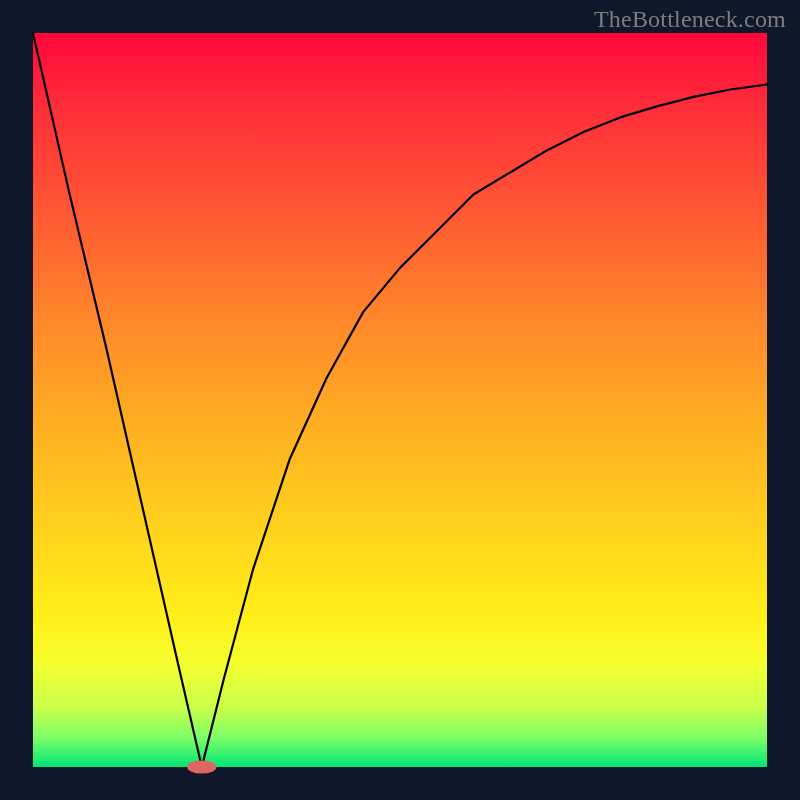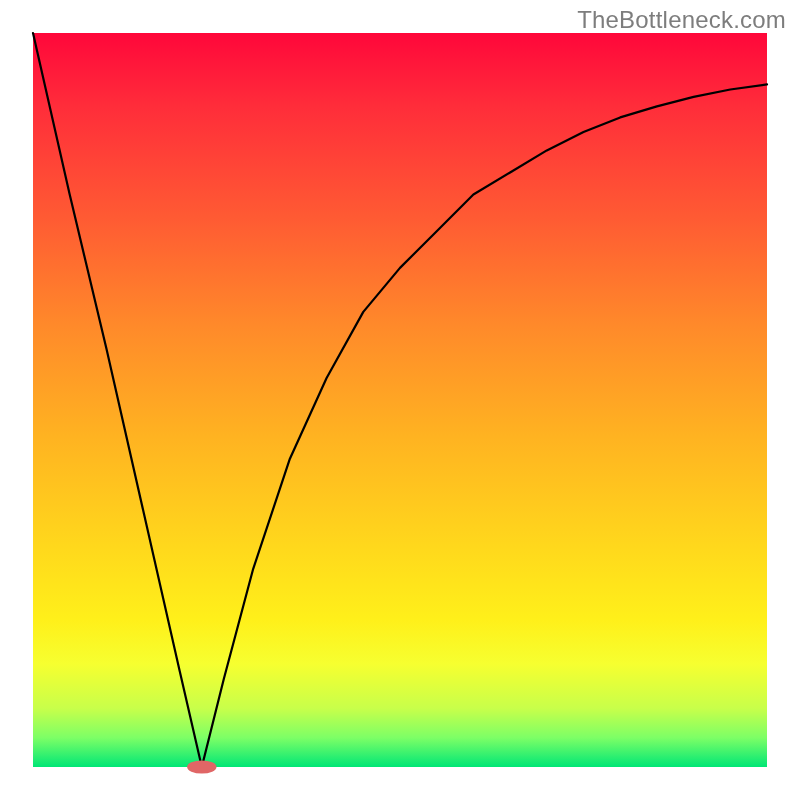--- a/index.html
+++ b/index.html
@@ -8,21 +8,22 @@
     width: 800px;
     height: 800px;
     overflow: hidden;
     background: #000;
     font-family: Arial, Helvetica, sans-serif;
   }
   .frame {
     position: relative;
     width: 800px;
     height: 800px;
-    background: #ffffff;
+    background: #0f172a;
+    font-family: Liberation Serif, serif;
   }
   .plot-area {
     position: absolute;
     left: 33px;
     top: 33px;
     width: 734px;
     height: 734px;
     
     background: linear-gradient(
       to bottom,

